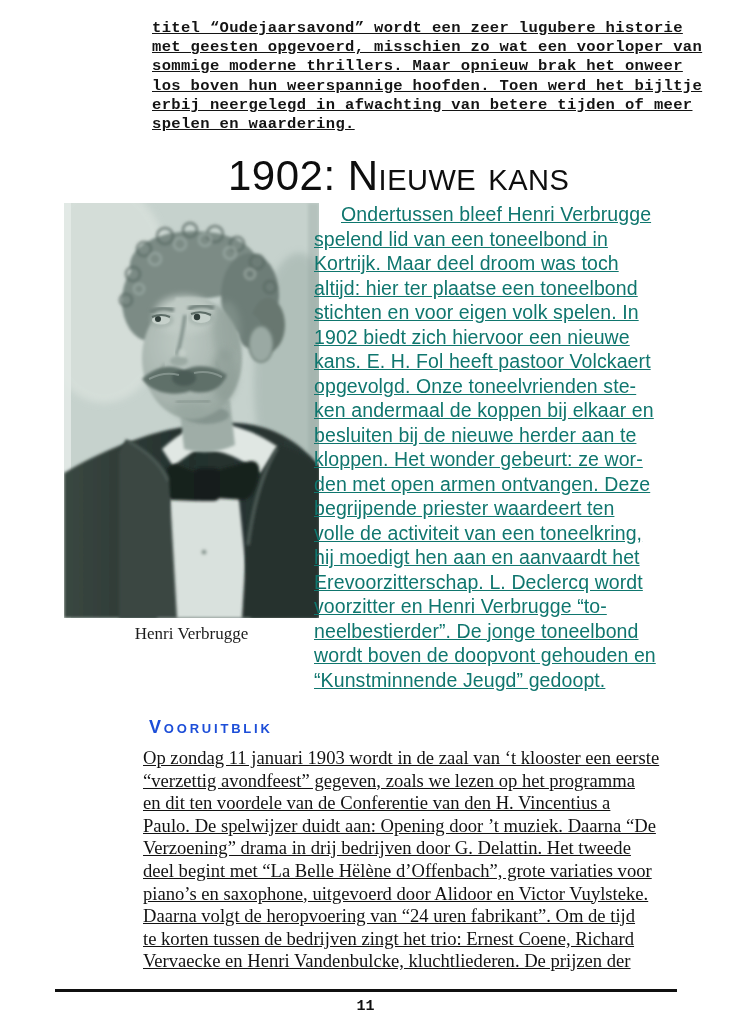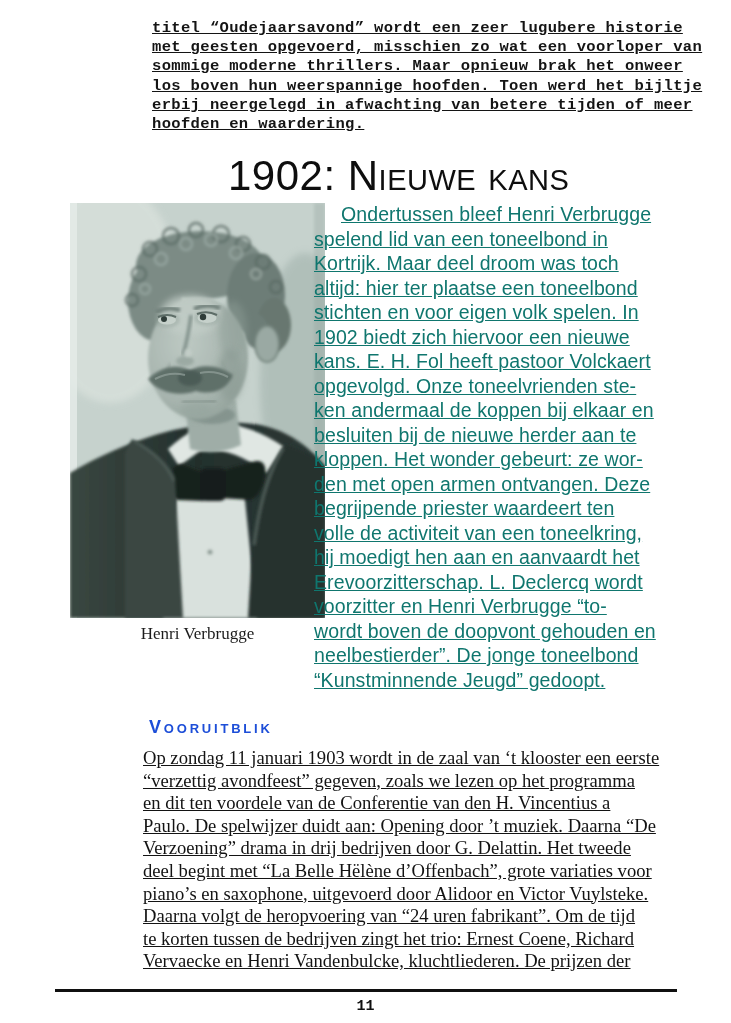--- a/index.html
+++ b/index.html
@@ -29,21 +29,21 @@
     font-family:"Liberation Sans", sans-serif;
     font-weight:normal;
     font-variant:small-caps;
     font-size:42px; line-height:50px;
     letter-spacing:0.5px;
     color:#0e0e0e;
     white-space:nowrap;
   }
 
   
-  figure.portrait { position:absolute; left:70px; top:203px; margin:0; width:255px; }
+  figure.portrait { position:absolute; left:64px; top:203px; margin:0; width:255px; }
   figure.portrait svg { display:block; }
   figure.portrait figcaption {
     margin-top:6px; text-align:center;
     font-family:"Liberation Serif", serif;
     font-size:17px; color:#1c1c1c;
   }
 
   
   .body-col {
     position:absolute; left:314px; top:202px; width:406px;
@@ -86,21 +86,21 @@
 </style>
 </head>
 <body>
 
 <div class="intro">
     <div class="tl">titel “Oudejaarsavond” wordt een zeer lugubere historie</div>
     <div class="tl">met geesten opgevoerd, misschien zo wat een voorloper van</div>
     <div class="tl">sommige moderne thrillers. Maar opnieuw brak het onweer</div>
     <div class="tl">los boven hun weerspannige hoofden. Toen werd het bijltje</div>
     <div class="tl">erbij neergelegd in afwachting van betere tijden of meer</div>
-    <div class="tl">hoofden en waardering.</div>
+    <div class="tl">spelen en waardering.</div>
   </div>
 
 <h1 class="chapter">1902: Nieuwe kans</h1>
 
 <figure class="portrait">
   <svg width="255" height="415" viewBox="0 0 255 415" xmlns="http://www.w3.org/2000/svg">
     <defs>
       <linearGradient id="suitg" x1="0" y1="0" x2="1" y2="0">
         <stop offset="0" stop-color="#3a4741"></stop>
         <stop offset="0.5" stop-color="#232f2c"></stop>
@@ -228,22 +228,22 @@
     <div class="tl">opgevolgd. Onze toneelvrienden ste-</div>
     <div class="tl">ken andermaal de koppen bij elkaar en</div>
     <div class="tl">besluiten bij de nieuwe herder aan te</div>
     <div class="tl">kloppen. Het wonder gebeurt: ze wor-</div>
     <div class="tl">den met open armen ontvangen. Deze</div>
     <div class="tl">begrijpende priester waardeert ten</div>
     <div class="tl">volle de activiteit van een toneelkring,</div>
     <div class="tl">hij moedigt hen aan en aanvaardt het</div>
     <div class="tl">Erevoorzitterschap. L. Declercq wordt</div>
     <div class="tl">voorzitter en Henri Verbrugge “to-</div>
+    <div class="tl">neelbestierder”. De jonge toneelbond</div>
     <div class="tl">wordt boven de doopvont gehouden en</div>
-    <div class="tl">neelbestierder”. De jonge toneelbond</div>
     <div class="tl">“Kunstminnende Jeugd” gedoopt.</div>
   </div>
 
 <h2 class="section-title">Vooruitblik</h2>
 
 <div class="section-par">
     <div class="tl">Op zondag 11 januari 1903 wordt in de zaal van ‘t klooster een eerste</div>
     <div class="tl">“verzettig avondfeest” gegeven, zoals we lezen op het programma</div>
     <div class="tl">en dit ten voordele van de Conferentie van den H. Vincentius a</div>
     <div class="tl">Paulo. De spelwijzer duidt aan: Opening door ’t muziek. Daarna “De</div>

